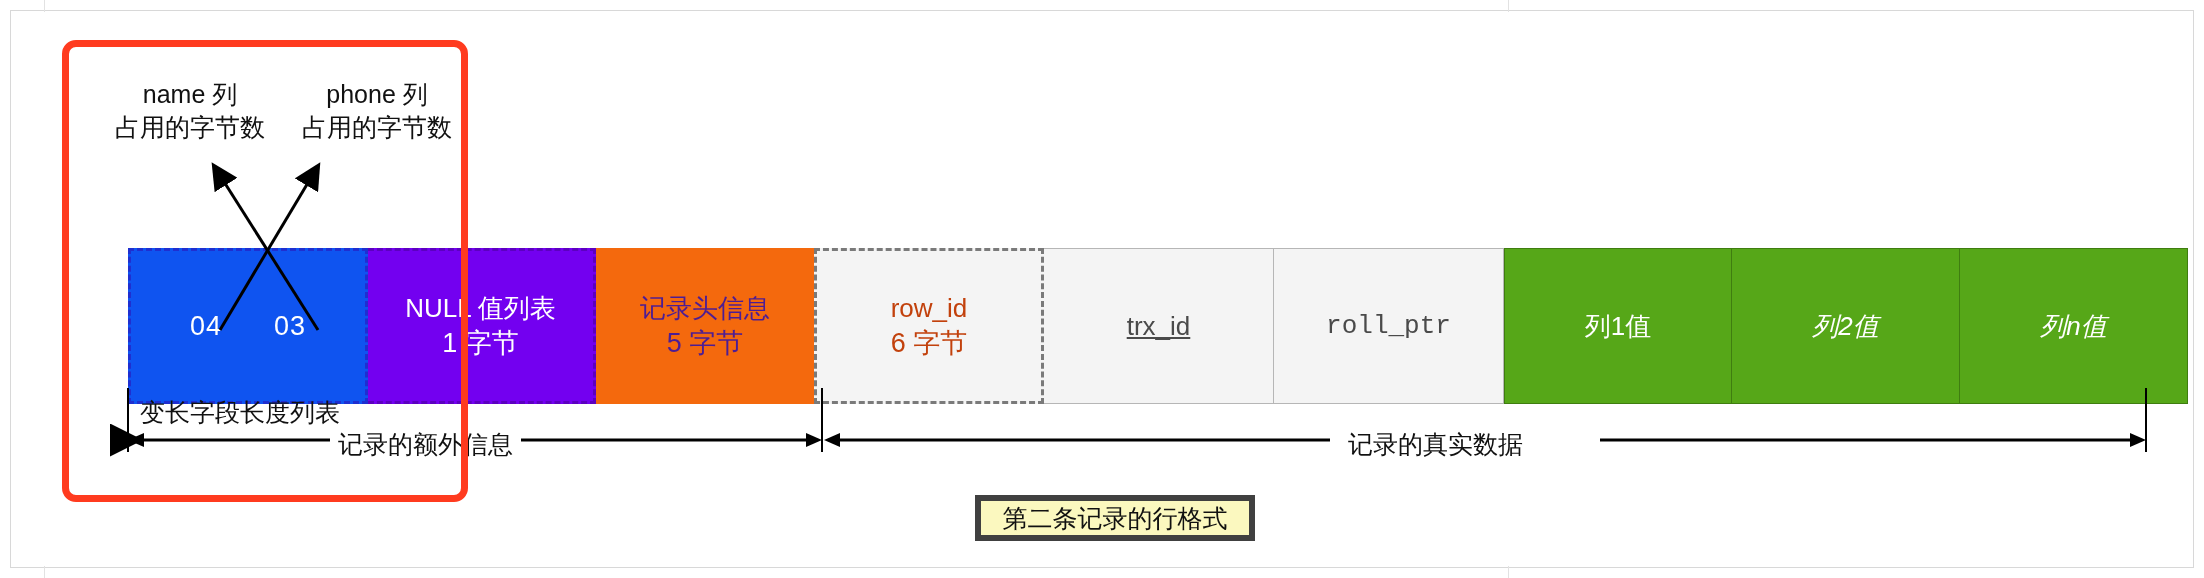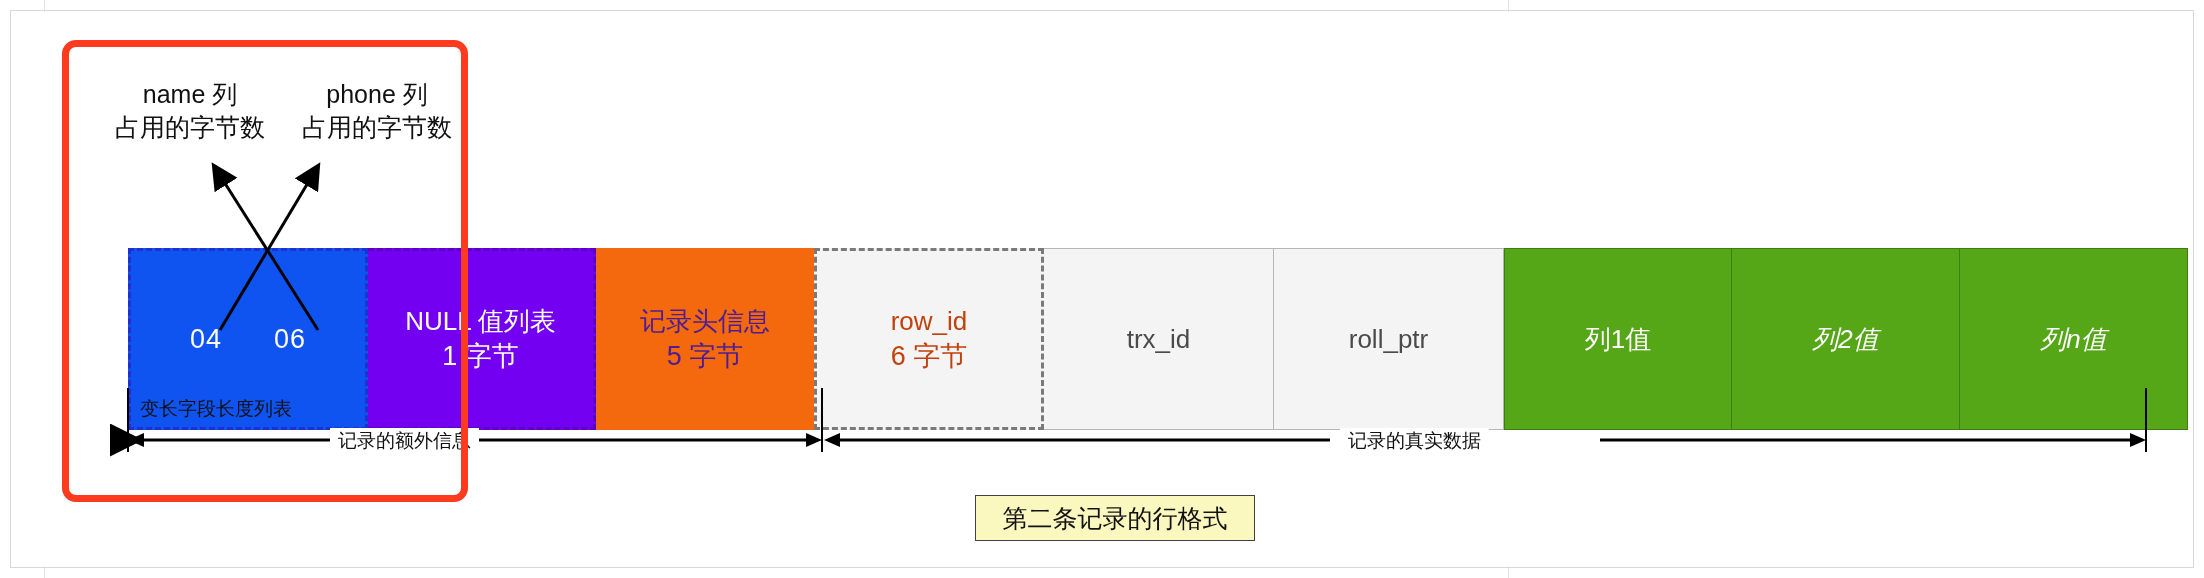--- a/index.html
+++ b/index.html
@@ -50,21 +50,21 @@
   .callout .l2{display:block;}
   .callout.name-col{left:100px;top:78px;width:180px;}
   .callout.phone-col{left:282px;top:78px;width:190px;}
 
   
   .arrows{position:absolute;left:0;top:0;width:2204px;height:578px;z-index:8;pointer-events:none;}
 
   
   .rowbar{
     position:absolute;left:128px;top:248px;
-    height:182px;
+    height:156px;
     display:flex;
     z-index:3;
   }
   .cell{
     position:relative;
     box-sizing:border-box;
     display:flex;
     flex-direction:column;
     align-items:center;
     justify-content:center;
@@ -103,57 +103,59 @@
     background:#f4f4f4;
     border:3px dashed #7a7a7a;
     color:#c2410c;
   }
   .cell.trxid{
     width:230px;
     background:#f4f4f4;
     border:1px solid #b6b6b6;
     border-left:none;
     color:#4a4a4a;
+    text-decoration:underline;
   }
   .cell.rollptr{
     width:230px;
     background:#f4f4f4;
     border:1px solid #b6b6b6;
     border-left:none;
     color:#4a4a4a;
+    font-family:Liberation Mono, monospace;
   }
   .cell.green{
     width:228px;
     background:#56a718;
     border:1px solid #3f7d10;
     color:#ffffff;
   }
   .cell.green + .cell.green{border-left:none;font-style:italic;}
 
   
   .dims{position:absolute;left:0;top:0;width:2204px;height:578px;z-index:4;pointer-events:none;}
 
   .dimlabel{
     position:absolute;
-    font-size:19px;color:#111;
+    font-size:25px;color:#111;
     white-space:nowrap;
     z-index:5;
     background:#ffffff;
     padding:0 8px;
   }
   .dimlabel.varlen-lab{left:140px;top:396px;background:transparent;padding:0;}
   .dimlabel.extra-lab{left:330px;top:428px;}
   .dimlabel.real-lab{left:1340px;top:428px;}
 
   
   .caption{
     position:absolute;left:975px;top:495px;
     width:280px;height:46px;
     background:#fbf8bf;
-    border:1px solid #404040;
+    border:6px solid #404040;
     display:flex;align-items:center;justify-content:center;
     font-size:25px;color:#111;
     box-sizing:border-box;
     z-index:7;
   }
 </style>
 </head>
 <body>
 
 <div id="page">
@@ -188,21 +190,21 @@
 
     <line x1="318" y1="330" x2="214" y2="166" stroke="#000" stroke-width="3" marker-end="url(#ah)"></line>
 
     <line x1="220" y1="330" x2="318" y2="166" stroke="#000" stroke-width="3" marker-end="url(#ah)"></line>
   </svg>
 
   <div class="rowbar">
     <div class="cell varlen">
       <div class="pair">
         <span>04</span>
-        <span>06</span>
+        <span>03</span>
       </div>
     </div>
     <div class="cell nulllist">
       <span class="t1">NULL 值列表</span>
       <span class="t2">1 字节</span>
     </div>
     <div class="cell header">
       <span class="t1">记录头信息</span>
       <span class="t2">5 字节</span>
     </div>

